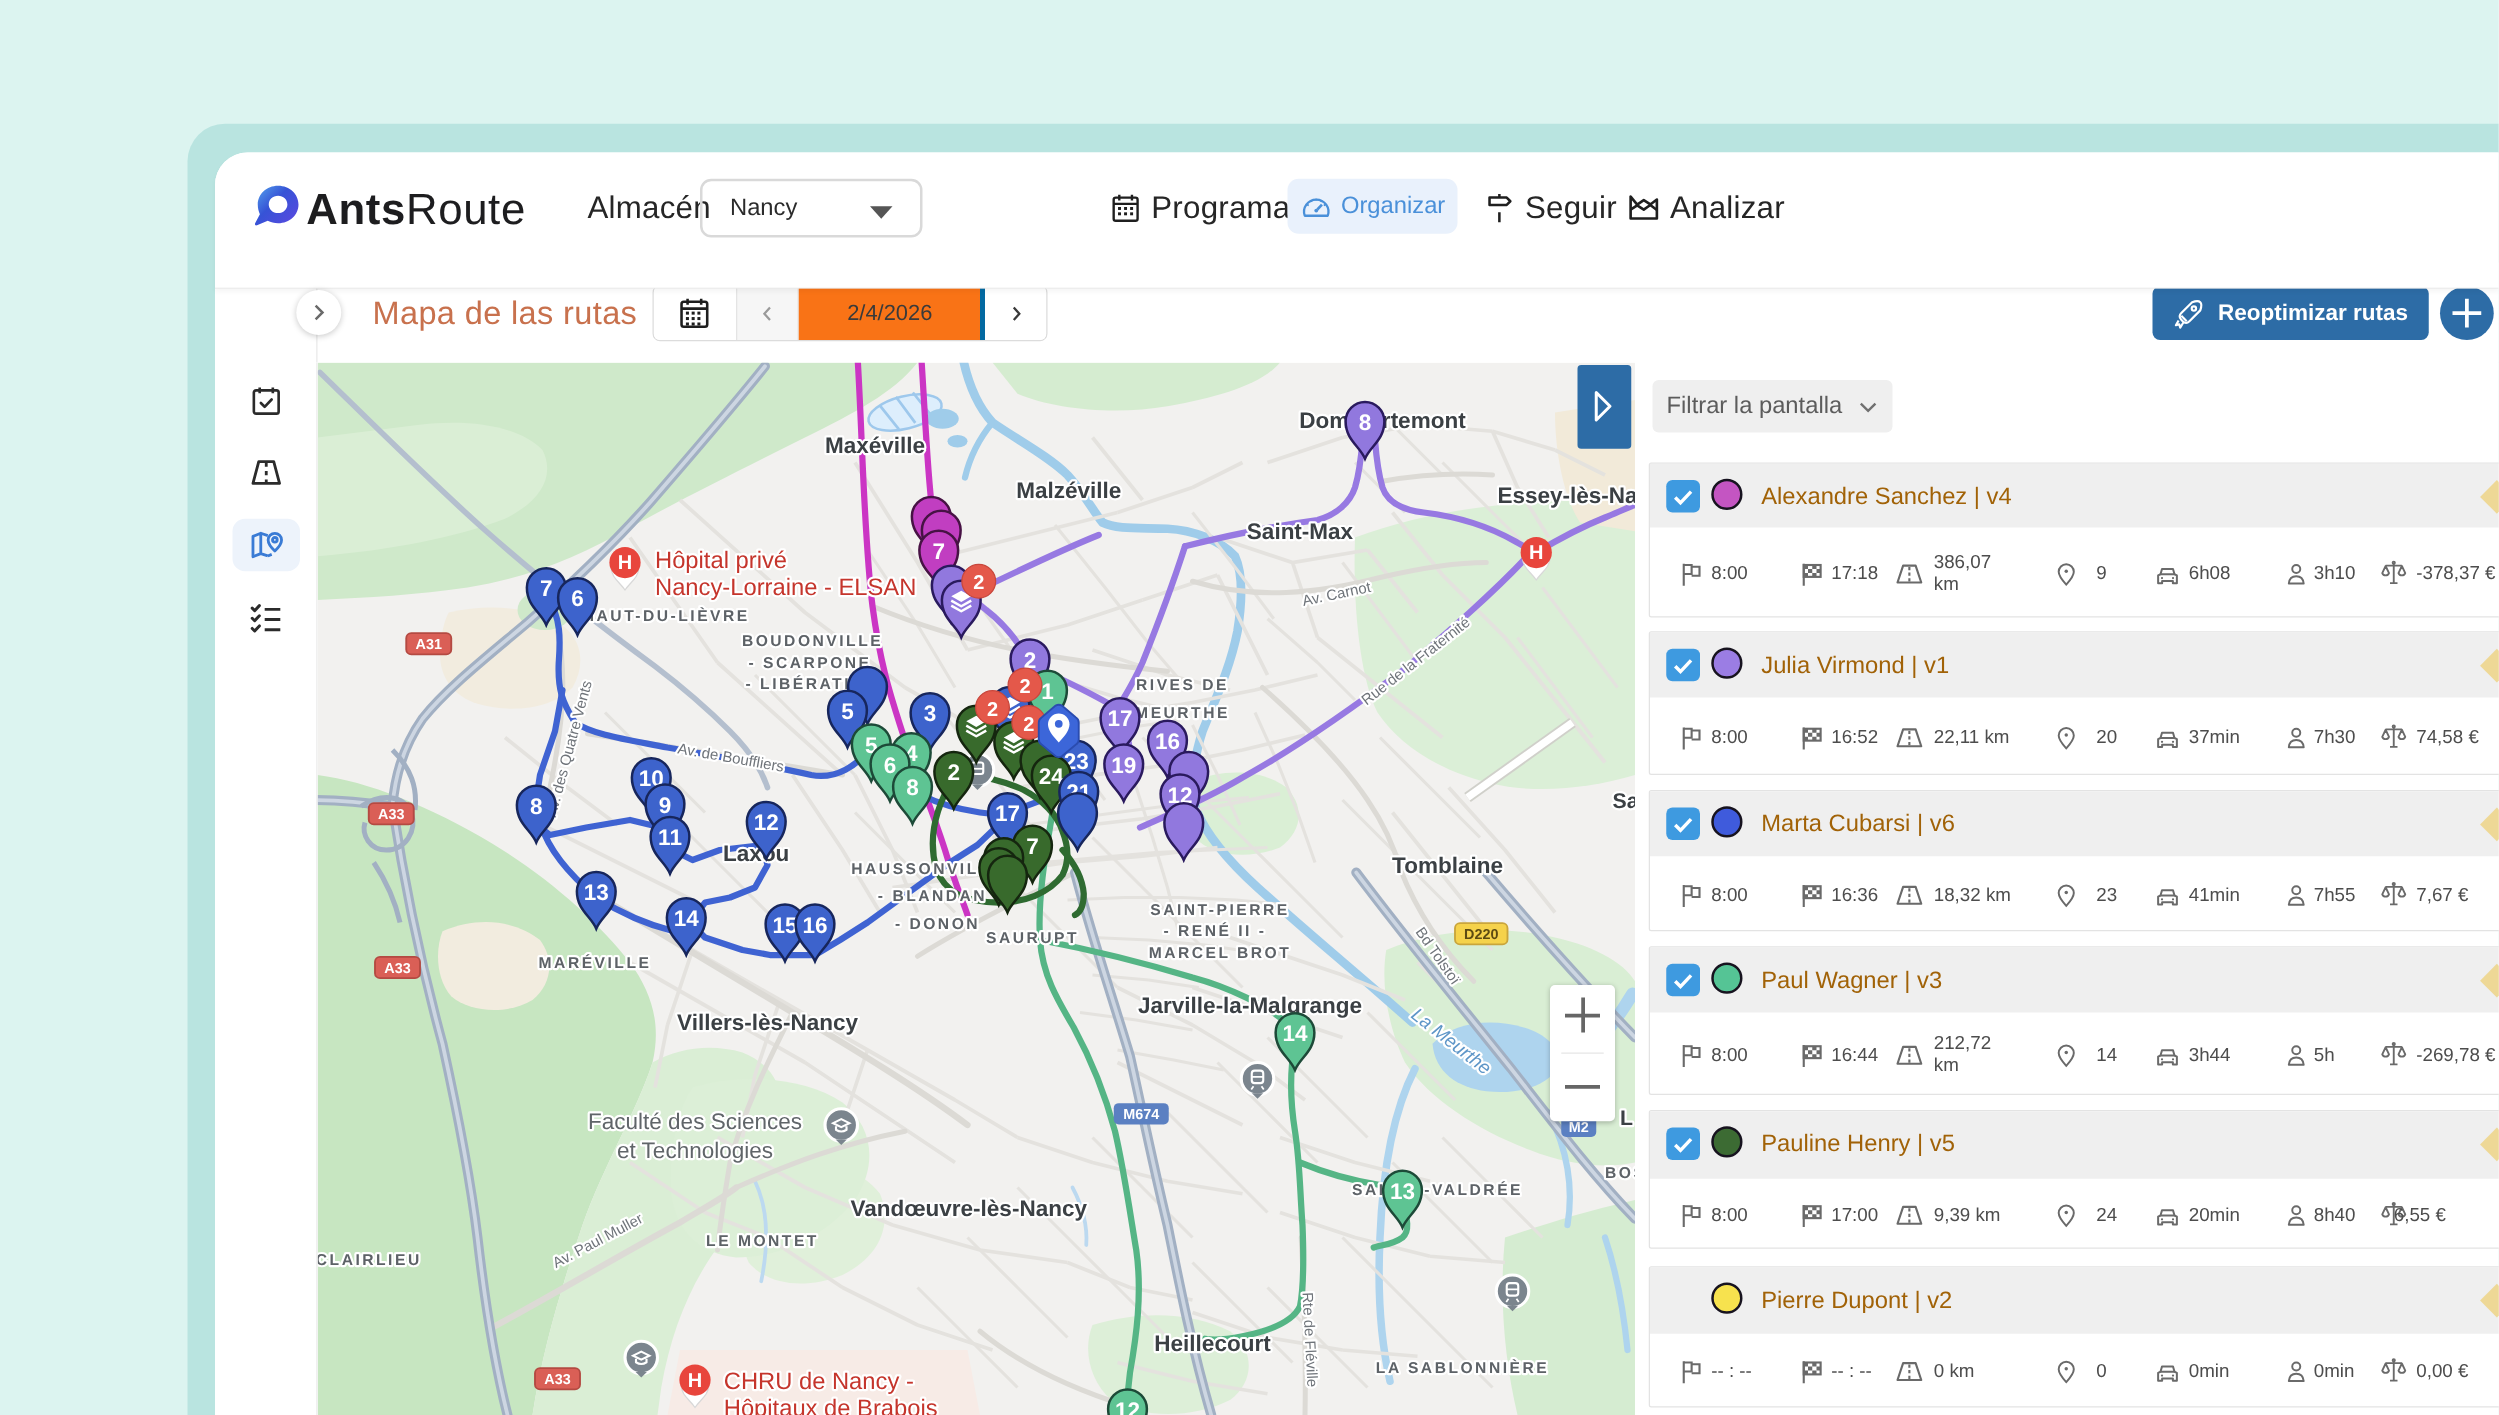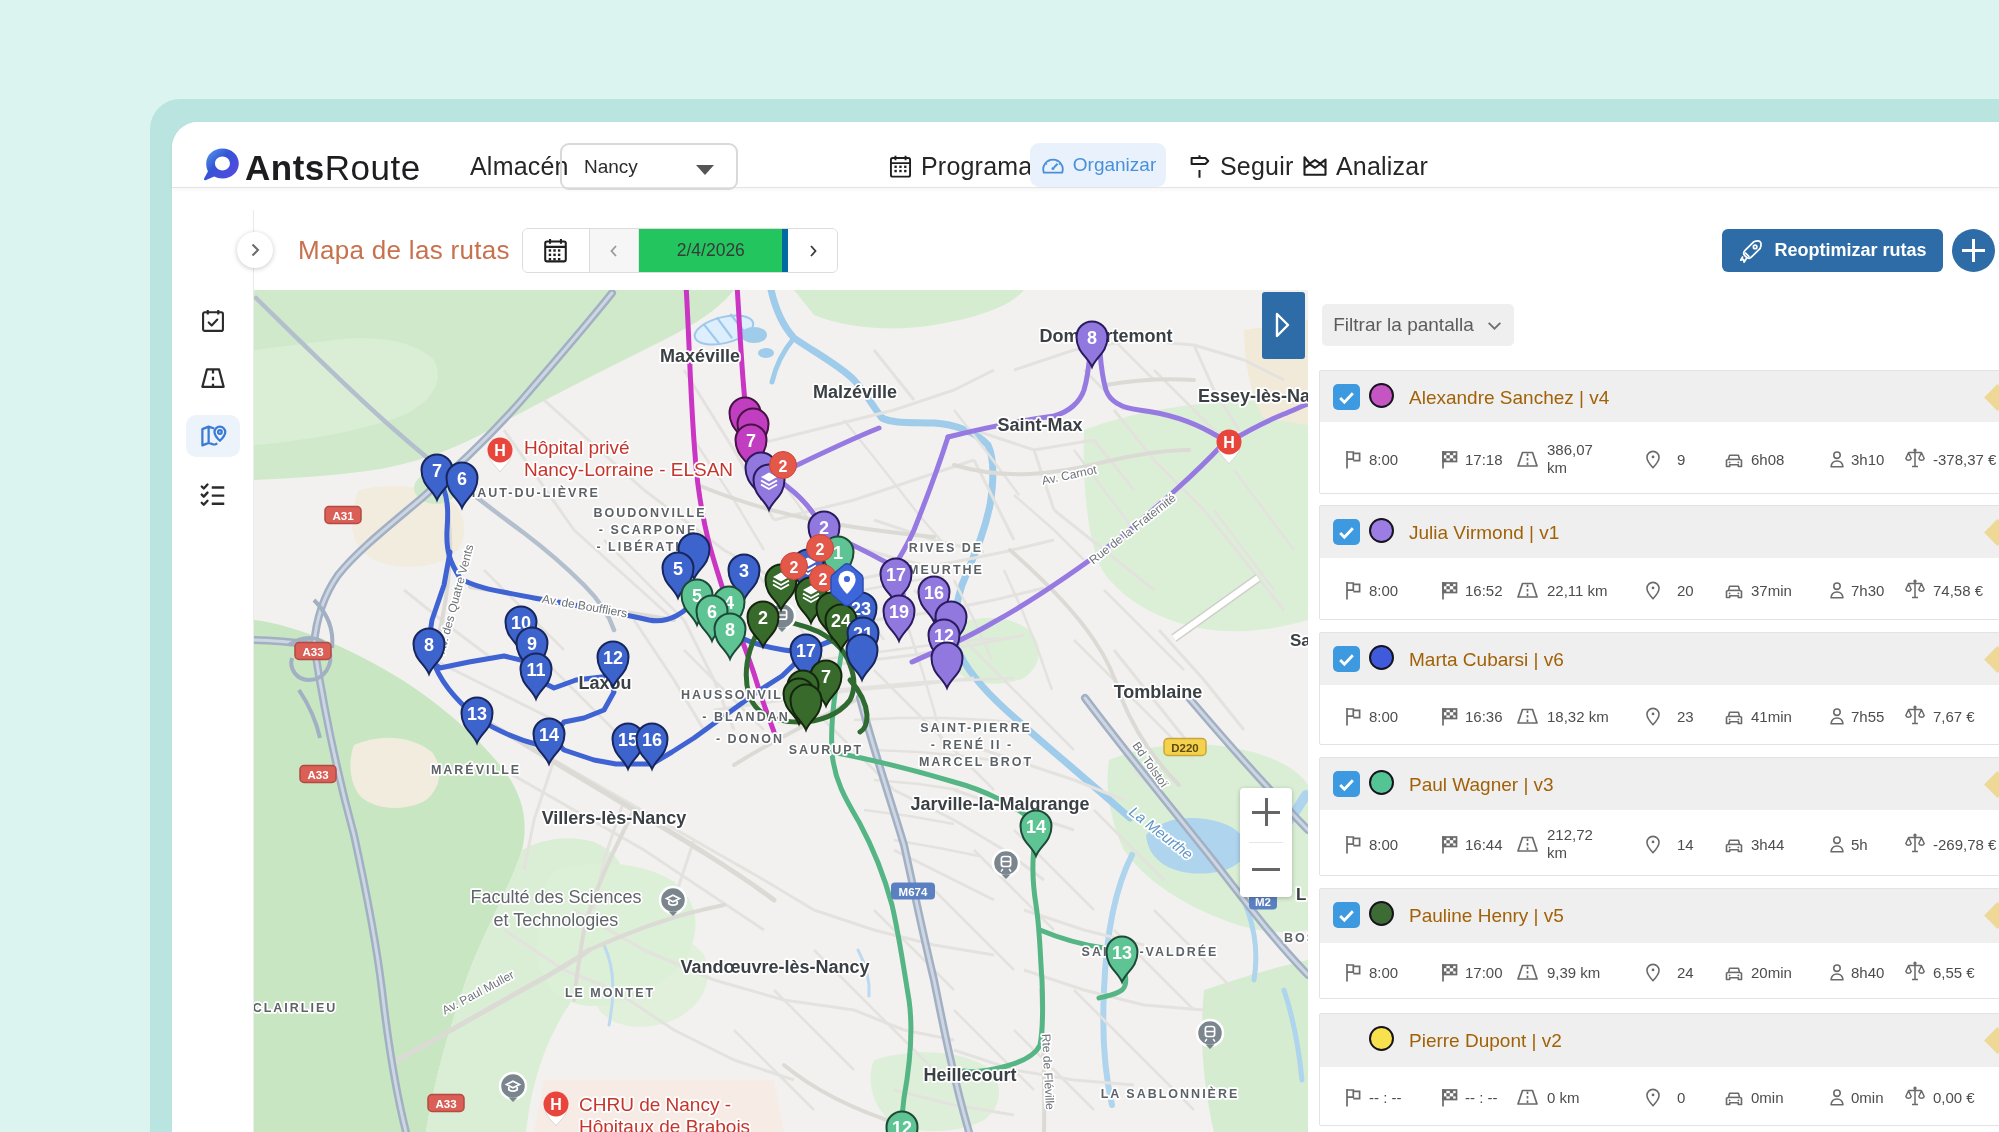--- a/index.html
+++ b/index.html
@@ -2,21 +2,21 @@
 <html><head>
 <meta charset="utf-8">
 <style>
   * { margin:0; padding:0; box-sizing:border-box; }
   html,body { width:1999px; height:1132px; overflow:hidden; }
   body { font-family:"Liberation Sans", sans-serif; background:#dcf4f0; position:relative; }
   .abs { position:absolute; }
   #accent { left:150px; top:99px; width:1849px; height:1033px; background:#b9e4e0; border-radius:30px 0 0 0; }
   #card { left:172px; top:122px; width:1827px; height:1010px; background:#ffffff; border-radius:26px 0 0 0; }
   
-  #header { left:172px; top:122px; width:1827px; height:66px; background:#fff; border-radius:26px 0 0 0; border-bottom:1px solid #e4e4e4; box-shadow:0 2px 4px rgba(0,0,0,0.04); z-index:20; }
+  #header { left:172px; top:122px; width:1827px; height:109px; background:#fff; border-radius:26px 0 0 0; border-bottom:1px solid #e4e4e4; box-shadow:0 2px 4px rgba(0,0,0,0.04); z-index:20; }
   .navitem { position:absolute; top:0; height:88px; display:flex; align-items:center; gap:7px; color:#262626; font-size:25px; font-weight:500; letter-spacing:0.2px; }
   #logo { left:31px; top:26px; }
   #logotext { left:73px; top:26px; font-size:35px; color:#1d1d1f; letter-spacing:0.5px; }
   #logotext b { font-weight:700; }
   #logotext span { font-weight:400; }
   #almacen { left:298px; }
   #nancybox { left:388px; top:21px; width:178px; height:47px; border:2px solid #d9d9d9; border-radius:9px; display:flex; align-items:center; color:#2b2b2b; font-size:19px; }
   #nancybox .tri { position:absolute; right:22px; top:20px; width:0; height:0; border-left:9px solid transparent; border-right:9px solid transparent; border-top:10px solid #555; }
   #organizar { left:858px; top:21px; width:136px; height:44px; background:#e9f1fc; border-radius:9px; display:flex; align-items:center; justify-content:center; gap:7px; color:#4a90d9; font-size:19px; font-weight:500; }
   
@@ -133,21 +133,21 @@
           <rect x="10.2" y="18.2" width="2" height="2"></rect>
           <rect x="14" y="18.2" width="2" height="2"></rect>
         </g>
       </svg>
   </div>
   <div class="seg" style="width:50px;background:#f6f6f6;border-right:1px solid #e4e4e4;">
     <svg width="14" height="14" viewBox="0 0 14 14" fill="none" stroke="#9a9a9a" stroke-width="1.8">
         <path d="M9 2L4.5 7 9 12"></path>
       </svg>
   </div>
-  <div class="seg" style="width:150px;background:#22c55e;border-right:6px solid #0369a1;color:#3a3a3a;font-size:17.5px;">2/4/2026</div>
+  <div class="seg" style="width:150px;background:#f97316;border-right:4px solid #0369a1;color:#3a3a3a;font-size:17.5px;">2/4/2026</div>
   <div class="seg" style="width:49px;background:#fff;">
     <svg width="14" height="14" viewBox="0 0 14 14" fill="none" stroke="#3a3a3a" stroke-width="1.8">
         <path d="M5 2l4.5 5L5 12"></path>
       </svg>
   </div>
 </div>
 <div id="btn-reopt" class="abs">
   <svg width="26" height="26" viewBox="0 0 24 24" fill="none" stroke="#fff" stroke-width="1.6">
       <path d="M14.5 3.5c2.8-1 5-1 6 0 1 1 1 3.2 0 6l-8 8c-1.5 1.5-3.5 1.5-5 0l-1-1c-1.5-1.5-1.5-3.5 0-5z" stroke-linejoin="round"></path>
       <circle cx="15.8" cy="8.2" r="1.6"></circle>
@@ -1024,21 +1024,21 @@
         </span>
       <span class="stat" style="left:531px;">8h40</span>
       <span class="stat sic" style="left:582px;">
           <svg width="26" height="24" viewBox="0 0 24 24" fill="none" stroke="#6a6a6a" stroke-width="1.5">
             <path d="M12 3.5v16M9 19.5h6M5.5 5.5h13"></path>
             <path d="M5.5 5.8l-2.7 5.7a2.9 2.9 0 0 0 5.4 0z" stroke-linejoin="round"></path>
             <path d="M18.5 5.8l-2.7 5.7a2.9 2.9 0 0 0 5.4 0z" stroke-linejoin="round"></path>
             <circle cx="12" cy="3.2" r="0.9"></circle>
           </svg>
         </span>
-      <span class="stat" style="left:613px;">6,55 €</span>
+      <span class="stat" style="left:595px;">6,55 €</span>
     </div>
   </div>
   <div class="rcard" style="top:723px;height:113px;">
     <div class="rhead" style="height:53px;">
       <span class="circ" style="background:#f7e24e"></span>
       <span class="rname">Pierre Dupont | v2</span>
       <span class="corner"></span>
     </div>
     <div class="stats" style="height:60px;">
       <span class="stat sic" style="left:22px;">

